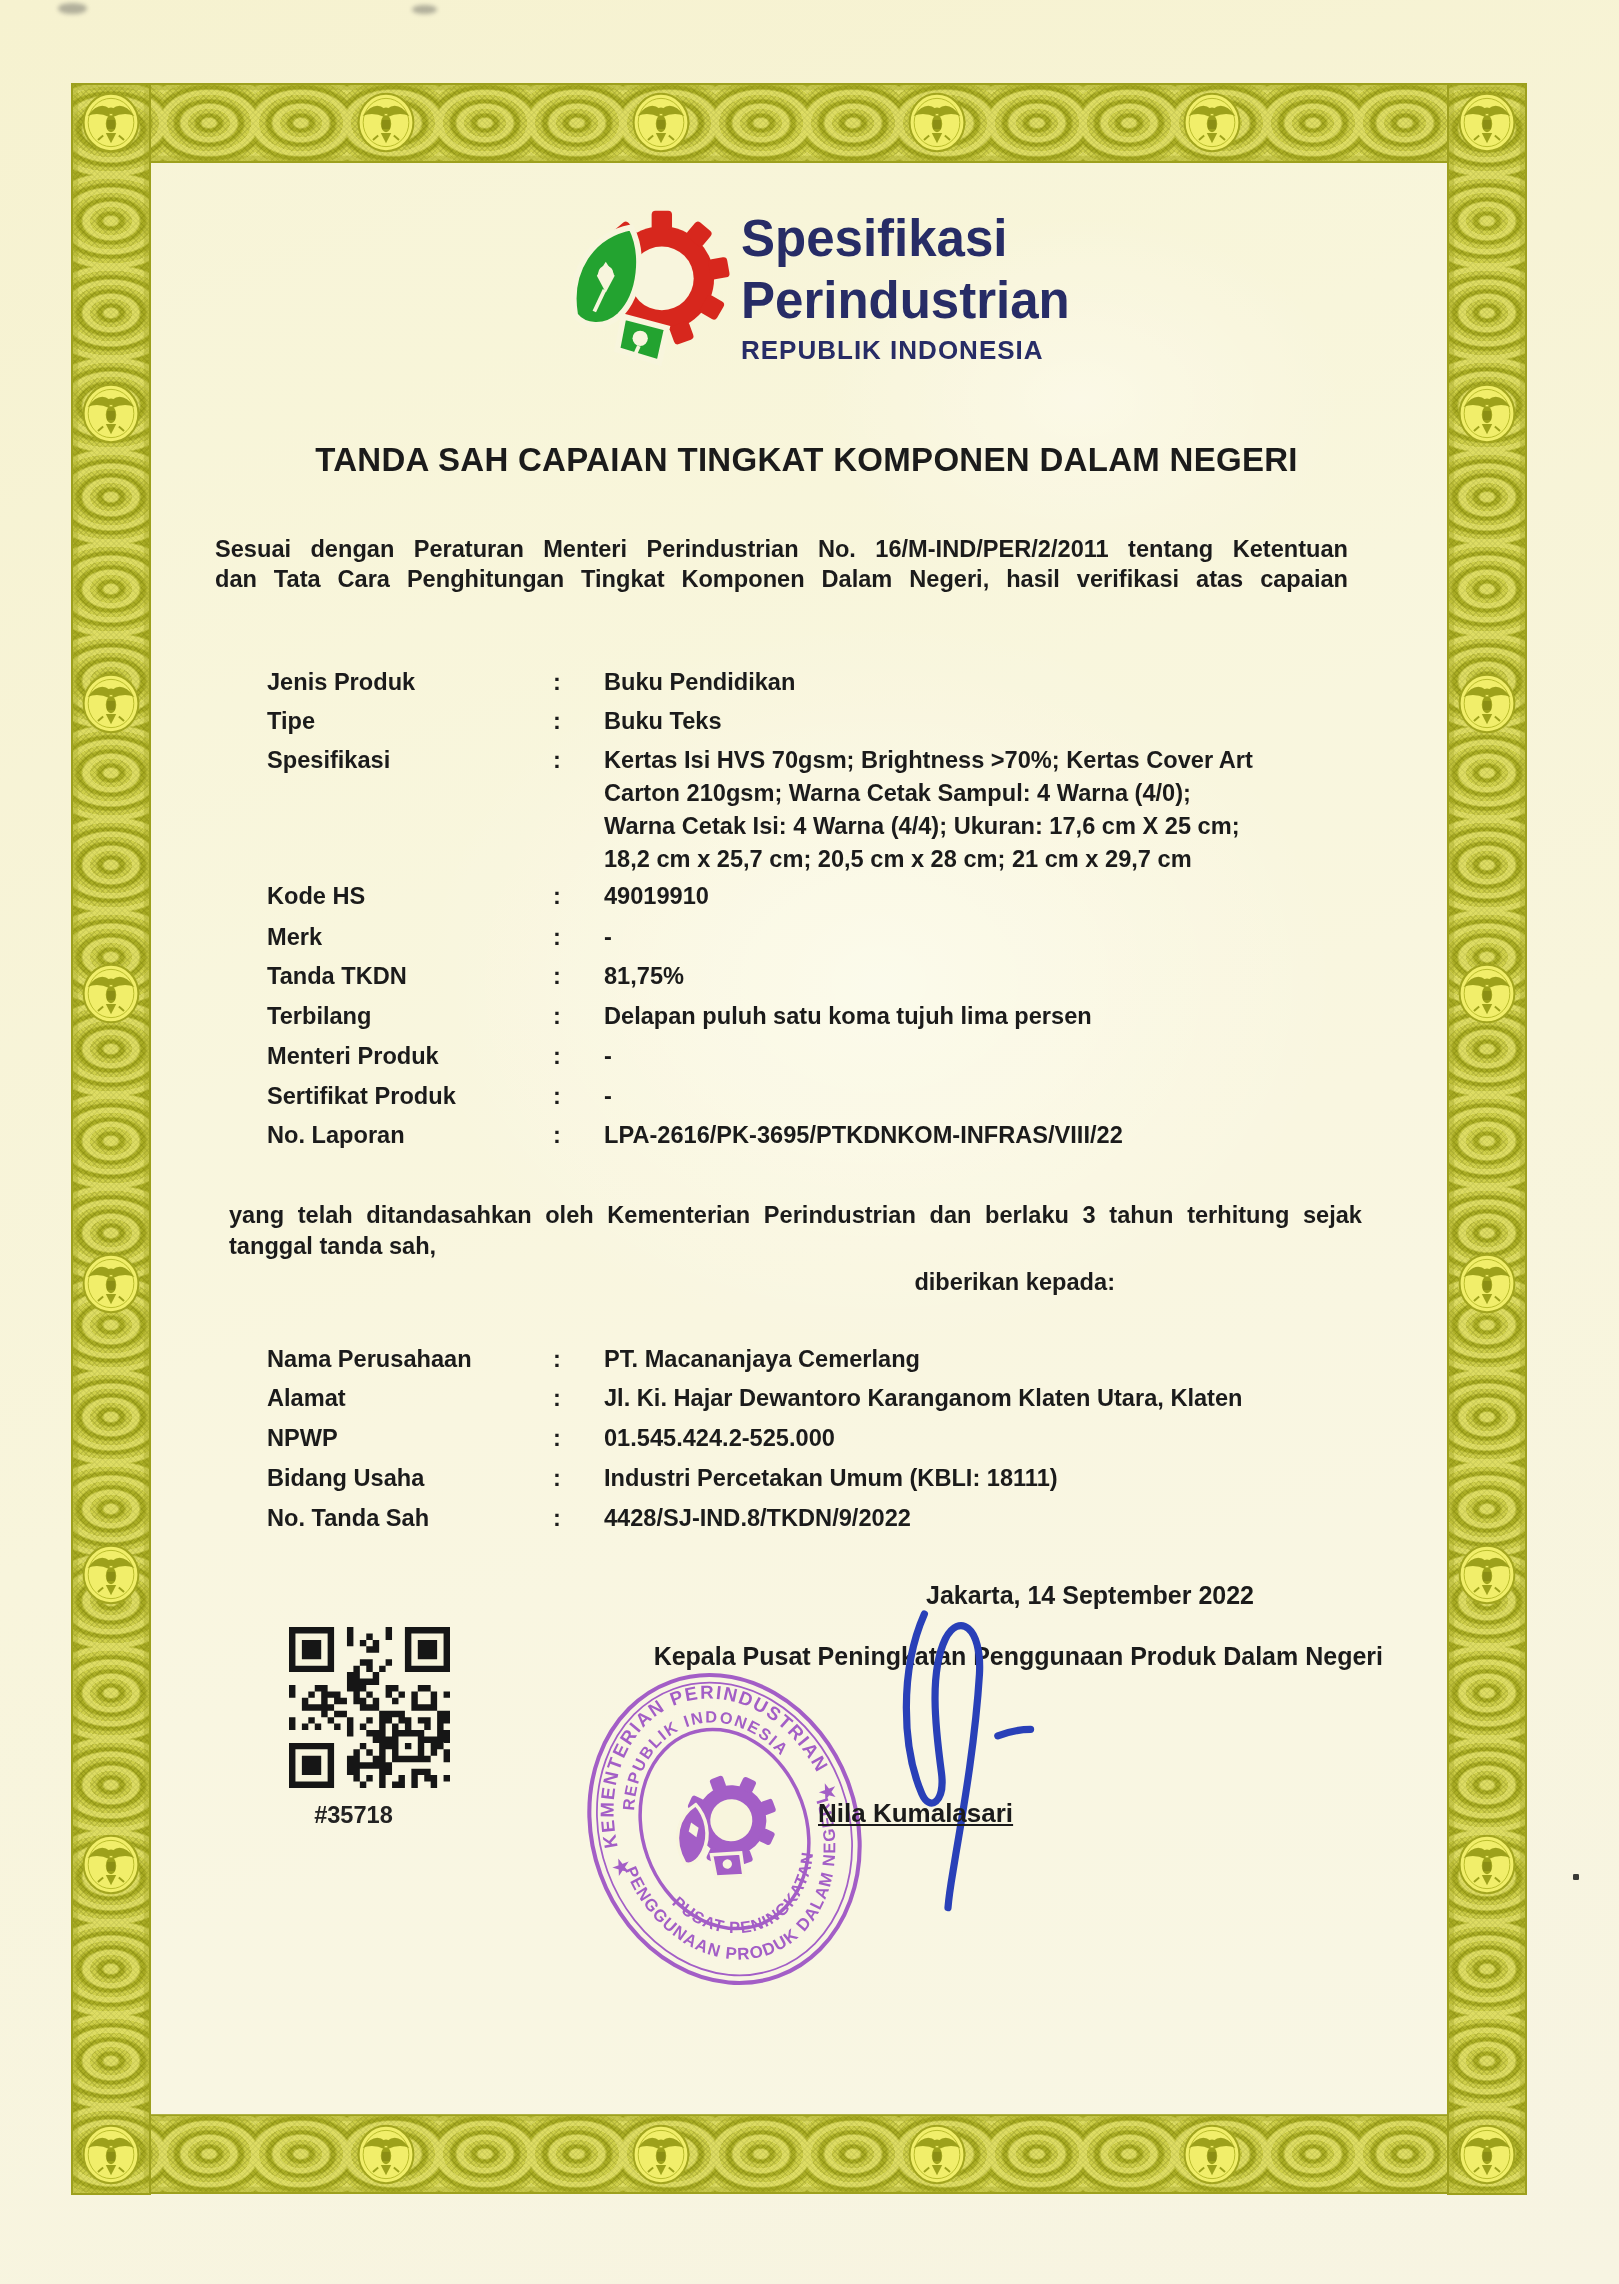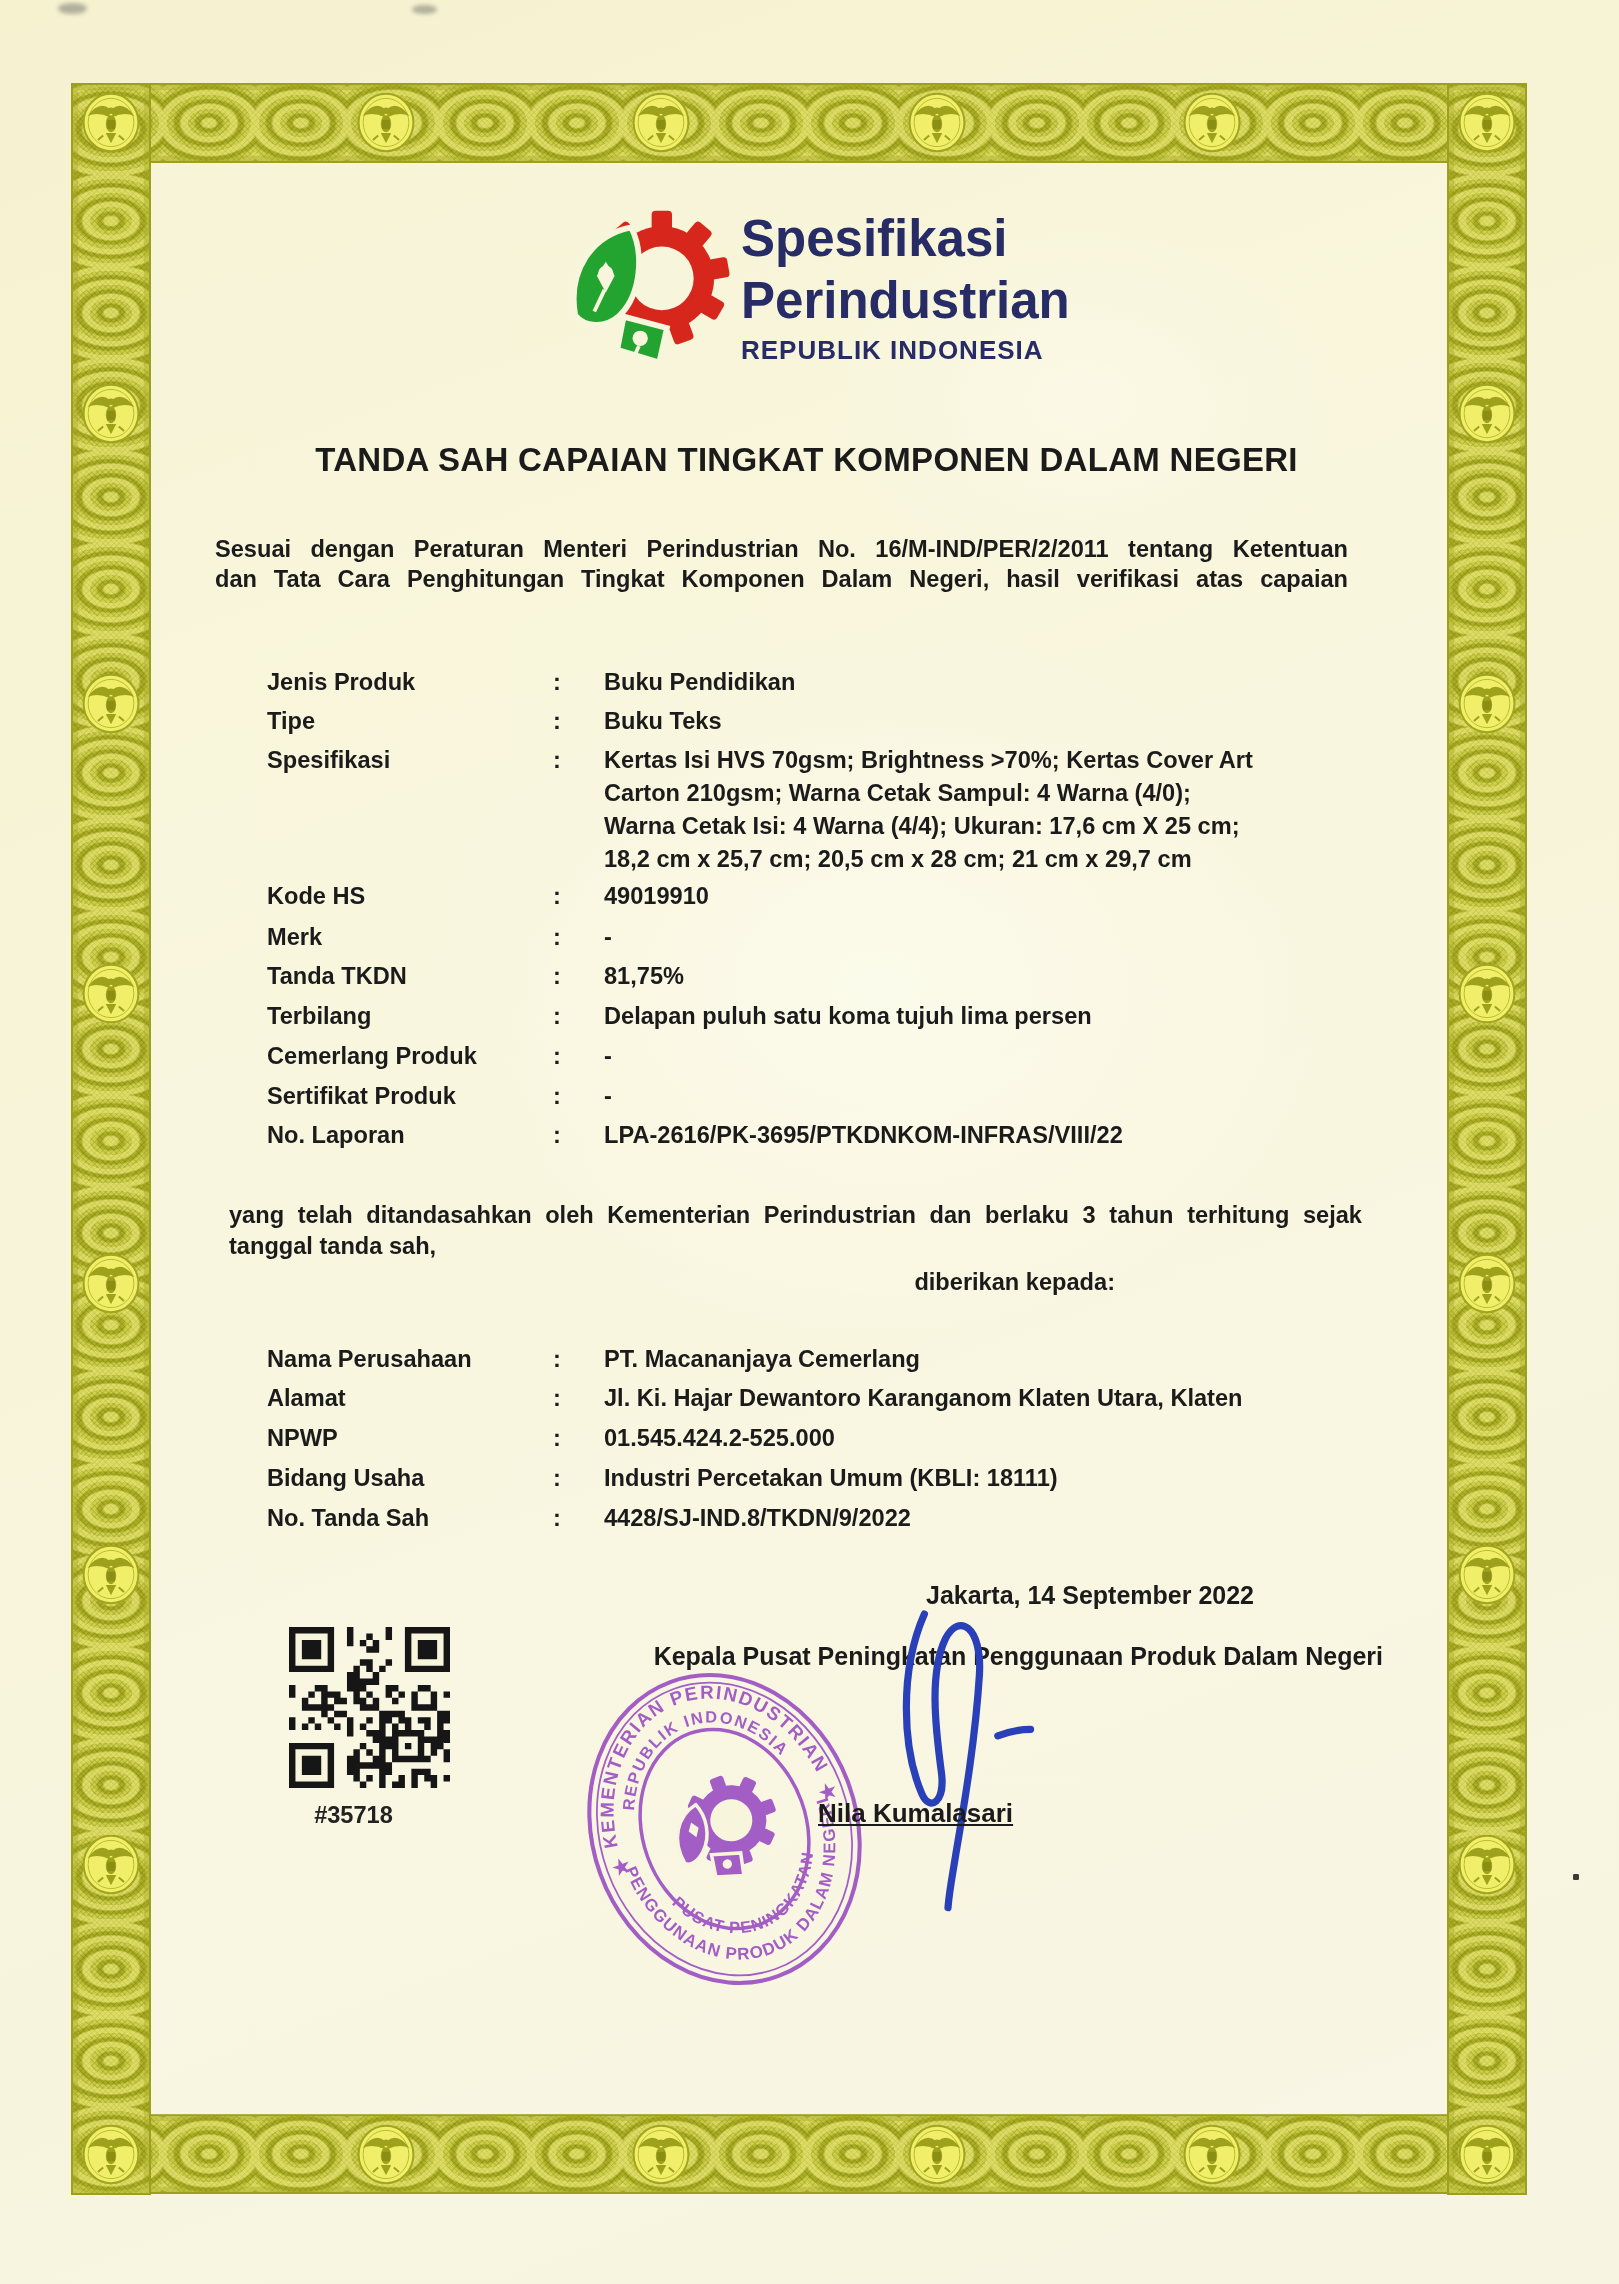--- a/index.html
+++ b/index.html
@@ -510,21 +510,21 @@
       <span class="flabel">Tanda TKDN</span>
       <span class="fcolon">:</span>
       <span class="fvalue">81,75%</span>
     </div>
     <div class="frow" style="top:1000px">
       <span class="flabel">Terbilang</span>
       <span class="fcolon">:</span>
       <span class="fvalue">Delapan puluh satu koma tujuh lima persen</span>
     </div>
     <div class="frow" style="top:1040px">
-      <span class="flabel">Cemerlang Produk</span>
+      <span class="flabel">Menteri Produk</span>
       <span class="fcolon">:</span>
       <span class="fvalue">-</span>
     </div>
     <div class="frow" style="top:1080px">
       <span class="flabel">Sertifikat Produk</span>
       <span class="fcolon">:</span>
       <span class="fvalue">-</span>
     </div>
     <div class="frow" style="top:1119px">
       <span class="flabel">No. Laporan</span>

